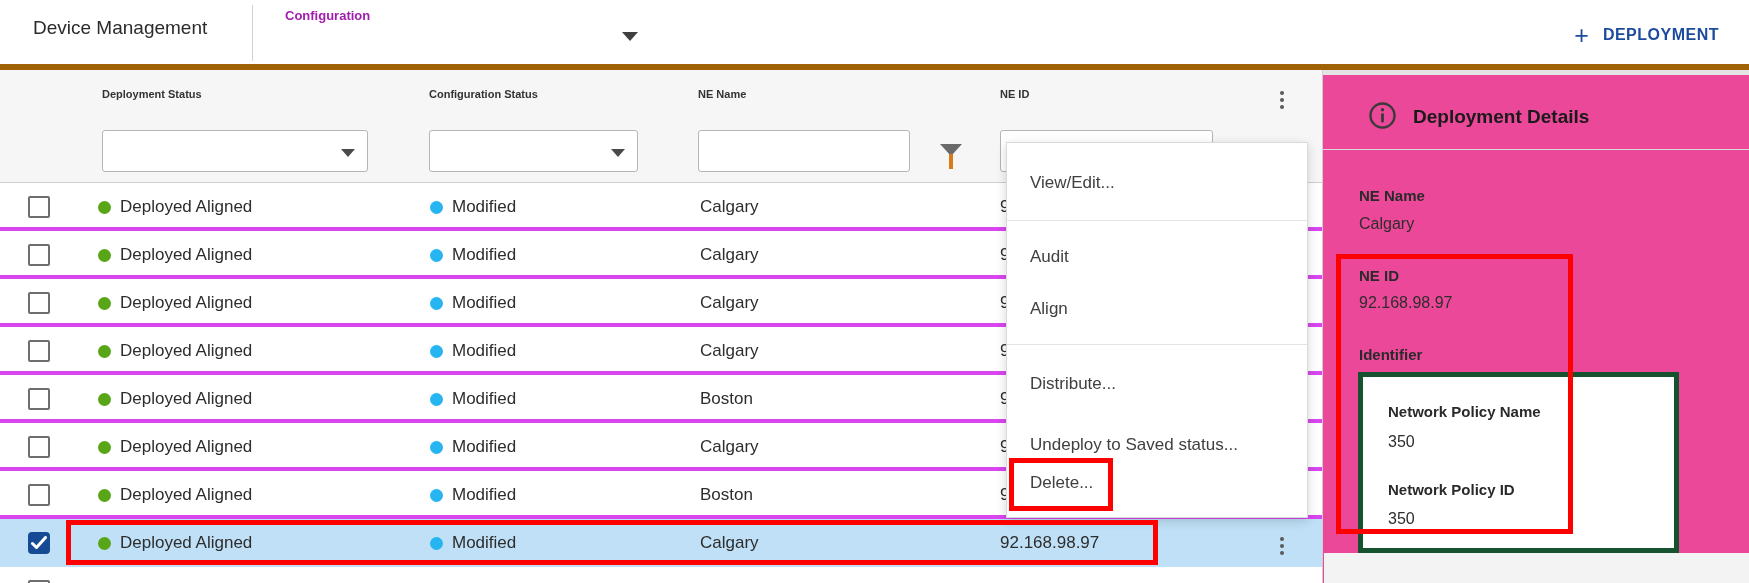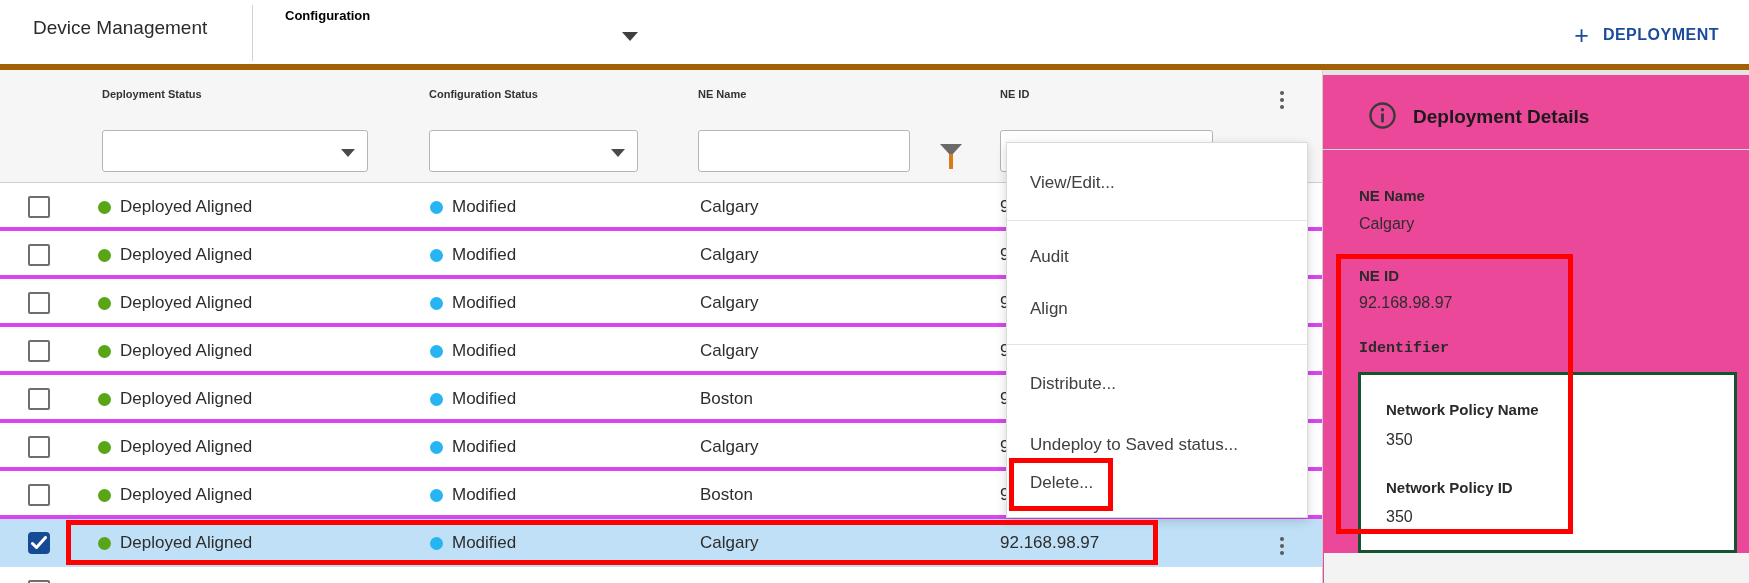--- a/index.html
+++ b/index.html
@@ -4,21 +4,21 @@
 <style>
   * { margin:0; padding:0; box-sizing:border-box; }
   html,body { width:1749px; height:583px; }
   body { font-family:"Liberation Sans", sans-serif; color:#2e2e2e; background:#fff; }
   .app { position:relative; width:1749px; height:583px; overflow:hidden; background:#fff; }
 
   
   .topbar { position:absolute; left:0; top:0; width:1749px; height:70px; background:#fff; border-bottom:6px solid #a16207; }
   .tb-title { position:absolute; left:33px; top:17px; font-size:19px; font-weight:500; color:#2b2b2b; }
   .tb-divider { position:absolute; left:252px; top:5px; width:1px; height:56px; background:#d2d2d2; }
-  .tb-ctx-label { position:absolute; left:285px; top:8px; font-size:13px; font-weight:700; color:#000000; }
+  .tb-ctx-label { position:absolute; left:285px; top:8px; font-size:13px; font-weight:700; color:#a21caf; }
   .tb-ctx-value { position:absolute; left:285px; top:28px; font-size:19px; color:#2b2b2b; }
   .tb-caret { position:absolute; left:622px; top:32px; width:0; height:0; border-left:8px solid transparent; border-right:8px solid transparent; border-top:9px solid #3f3f3f; }
   .tb-add { position:absolute; right:30px; top:0; height:70px; display:flex; align-items:center; gap:14px; cursor:pointer; }
   .tb-add .plus { font-size:25px; font-weight:500; color:#1c4b9e; line-height:1; }
   .tb-add .lbl { font-size:16px; font-weight:700; letter-spacing:.5px; color:#1c4b9e; }
 
   
   .table-area { position:absolute; left:0; top:70px; width:1322px; height:513px; background:#fff; overflow:hidden; }
   .grid-head { position:absolute; left:0; top:0; width:1322px; height:113px; background:#f6f6f6; border-bottom:1px solid #cfcfcf; }
   .col-h { position:absolute; top:18px; font-size:11px; font-weight:700; color:#333; }
@@ -60,22 +60,22 @@
   
   .panel { position:absolute; left:1322px; top:70px; width:427px; height:513px; background:#ec4899; border-left:1px solid #cfcfcf; z-index:2; }
   .panel-topstrip { position:absolute; left:0; top:0; width:100%; height:5px; background:#e4e4e4; }
   .p-info { position:absolute; left:46px; top:32px; }
   .p-title { position:absolute; left:90px; top:36px; font-size:19px; font-weight:700; color:#1a1a1a; }
   .p-sep { position:absolute; left:0; top:79px; width:100%; height:1px; background:#d9d9d9; }
   .p-label { position:absolute; left:36px; font-size:15px; font-weight:700; color:#2a2a2a; }
   .p-value { position:absolute; left:36px; font-size:16px; color:#2d2d2d; }
   .pl-nename { top:117px; } .pv-nename { top:145px; }
   .pl-neid { top:197px; } .pv-neid { top:224px; }
-  .pl-ident { top:270px;font-family:Liberation Mono, monospace; }
-  .p-card { position:absolute; left:35px; top:302px; width:379px; height:181px; background:#fff; border:3px solid #14532d; }
+  .pl-ident { top:276px; }
+  .p-card { position:absolute; left:35px; top:302px; width:321px; height:181px; background:#fff; border:5px solid #14532d; }
   .c-label { position:absolute; left:25px; font-size:15px; font-weight:700; color:#2a2a2a; }
   .c-value { position:absolute; left:25px; font-size:16px; color:#2d2d2d; }
   .cl-1 { top:26px; } .cv-1 { top:56px; } .cl-2 { top:104px; } .cv-2 { top:133px; }
   .p-bottom { position:absolute; left:1px; top:483px; width:426px; height:30px; background:#f3f3f3; }
 
   
   .ann { position:absolute; border:5px solid #fe0000; pointer-events:none; z-index:30; }
   .ann-row { left:66px; top:520px; width:1092px; height:45px; }
   .ann-delete { left:1009px; top:458px; width:104px; height:53px; }
   .ann-panel { left:1336px; top:254px; width:237px; height:280px; }

